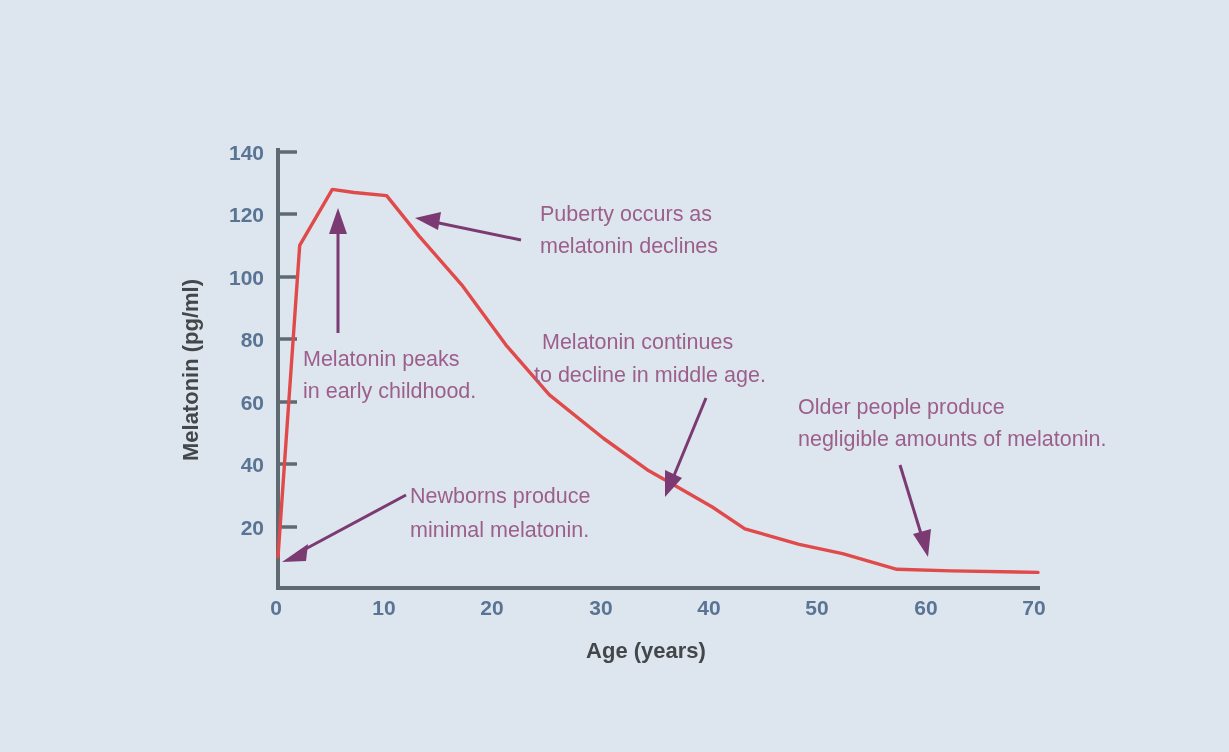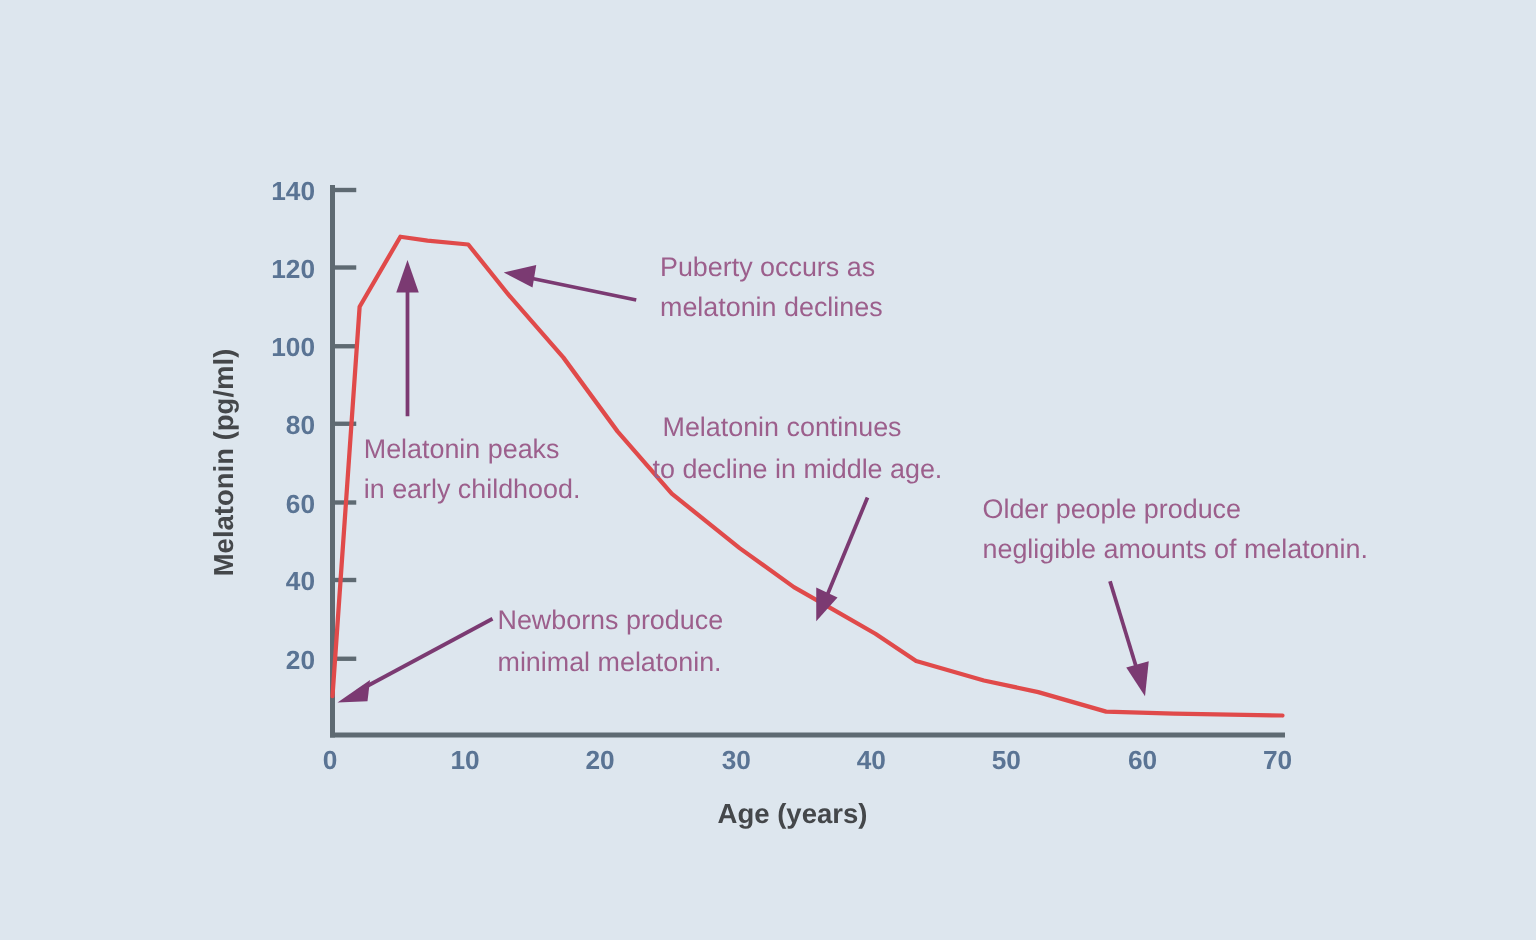--- a/index.html
+++ b/index.html
@@ -7,21 +7,21 @@
   }
   body {
     width: 1229px; height: 752px;
     background: #dde6ee;
     font-family: "Liberation Sans", sans-serif;
     overflow: hidden;
     position: relative;
   }
   #figure {
     position: absolute;
-    left: 4px; top: 0;
+    left: 16px; top: 0;
     width: 1060px; height: 752px; text-decoration: underline;
   }
   svg { display: block; }
   .axis-line { stroke: #5e6a72; stroke-width: 4; fill: none; stroke-linecap: square; }
   .tick-line { stroke: #5e6a72; stroke-width: 3.5; }
   .ytick-label {
     font-family: "Liberation Sans", sans-serif;
     font-size: 21px; font-weight: bold;
     fill: #5a7494;
     text-anchor: end;

